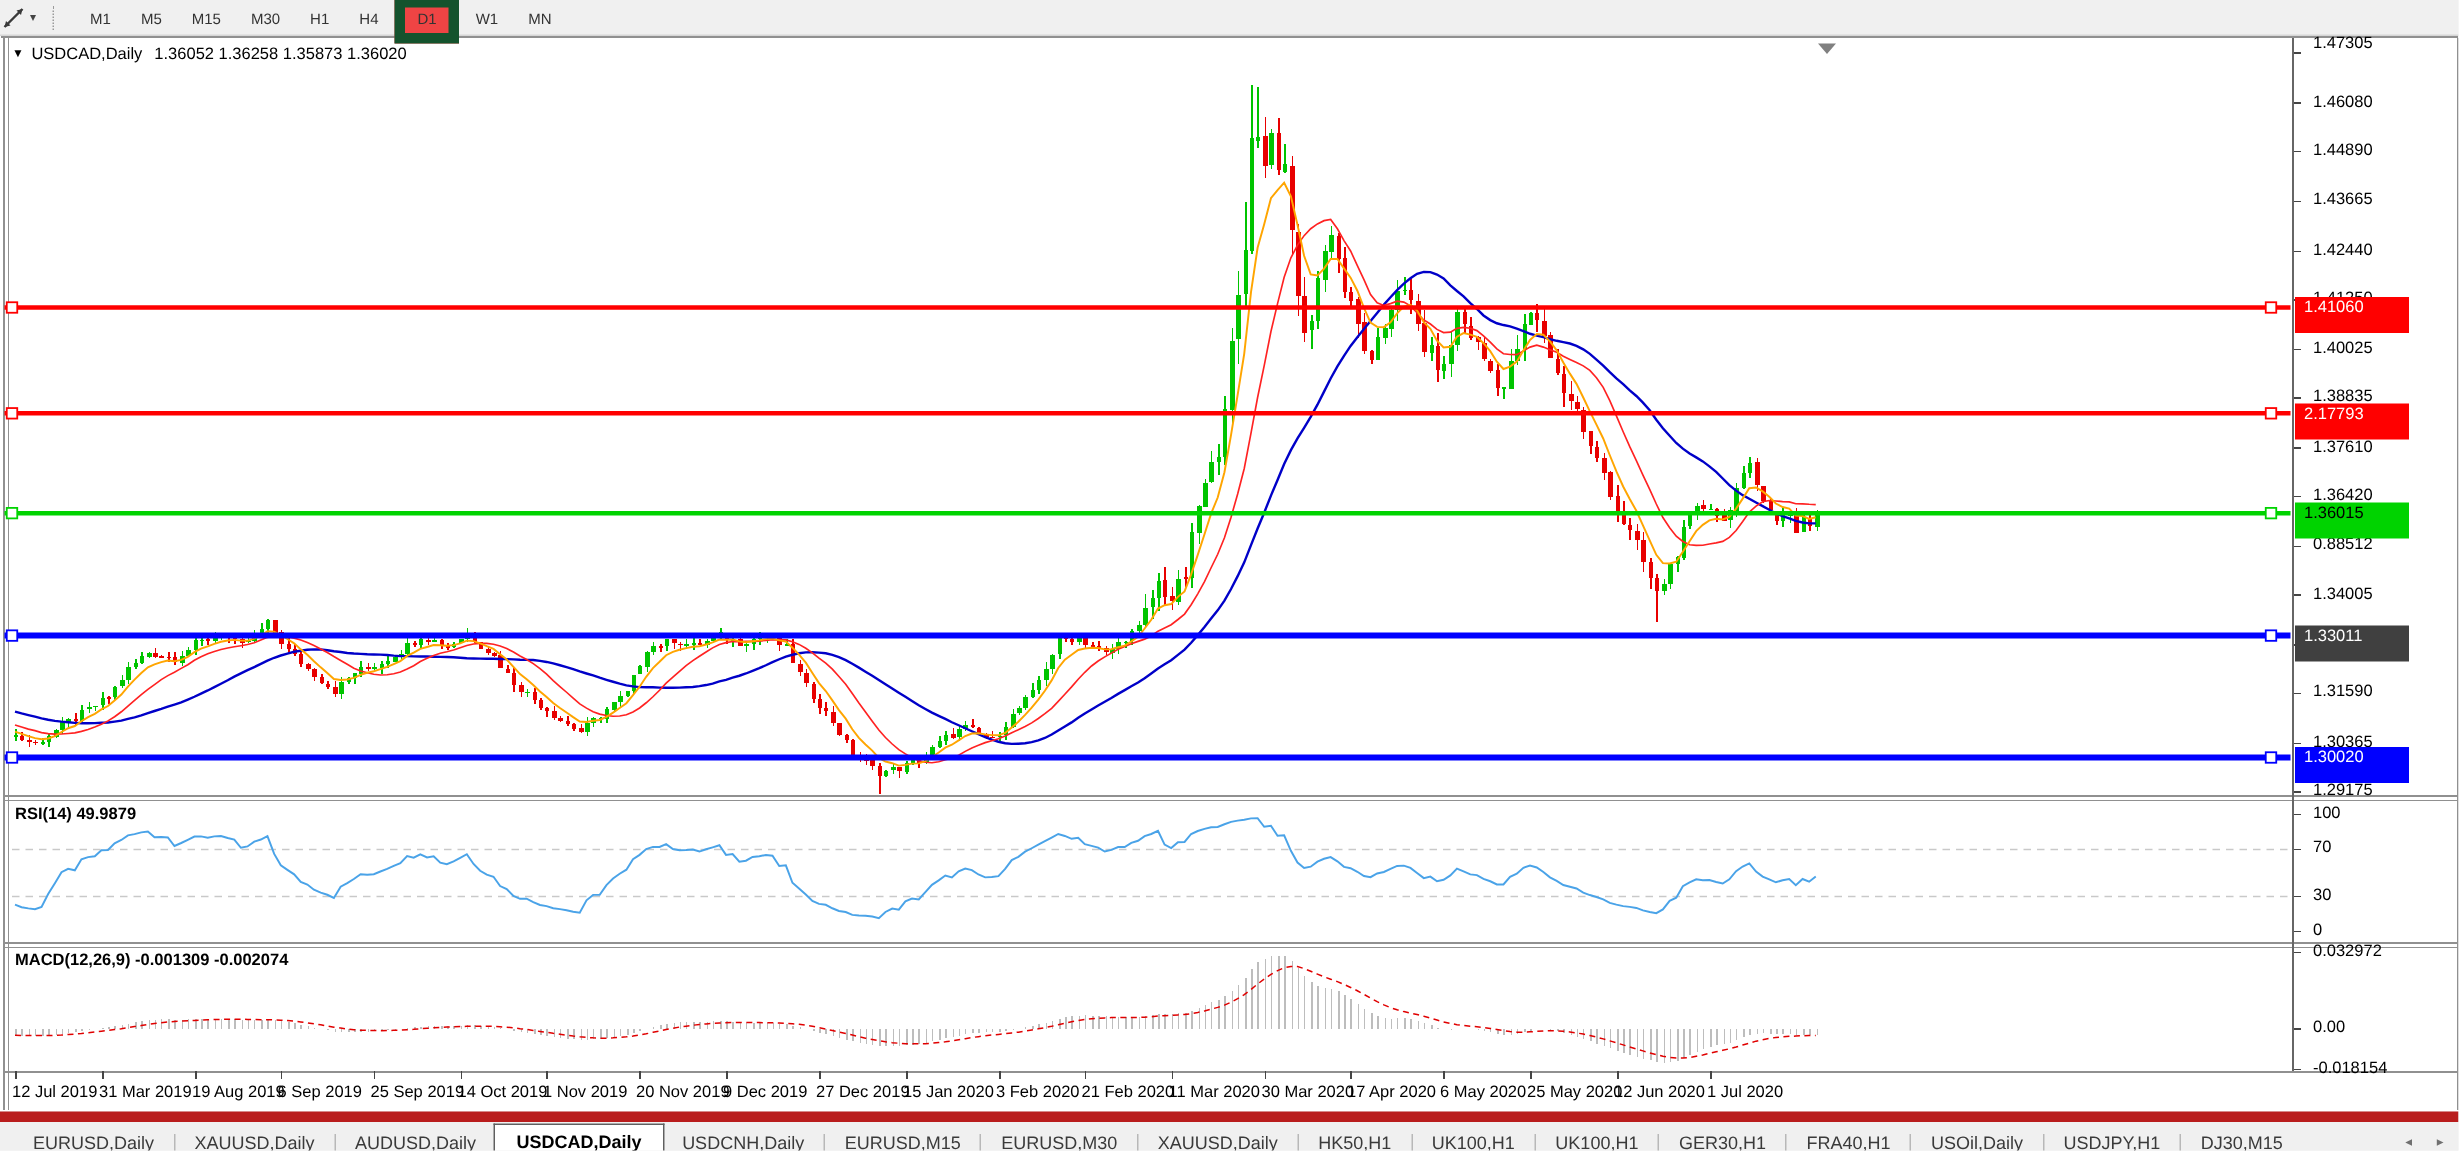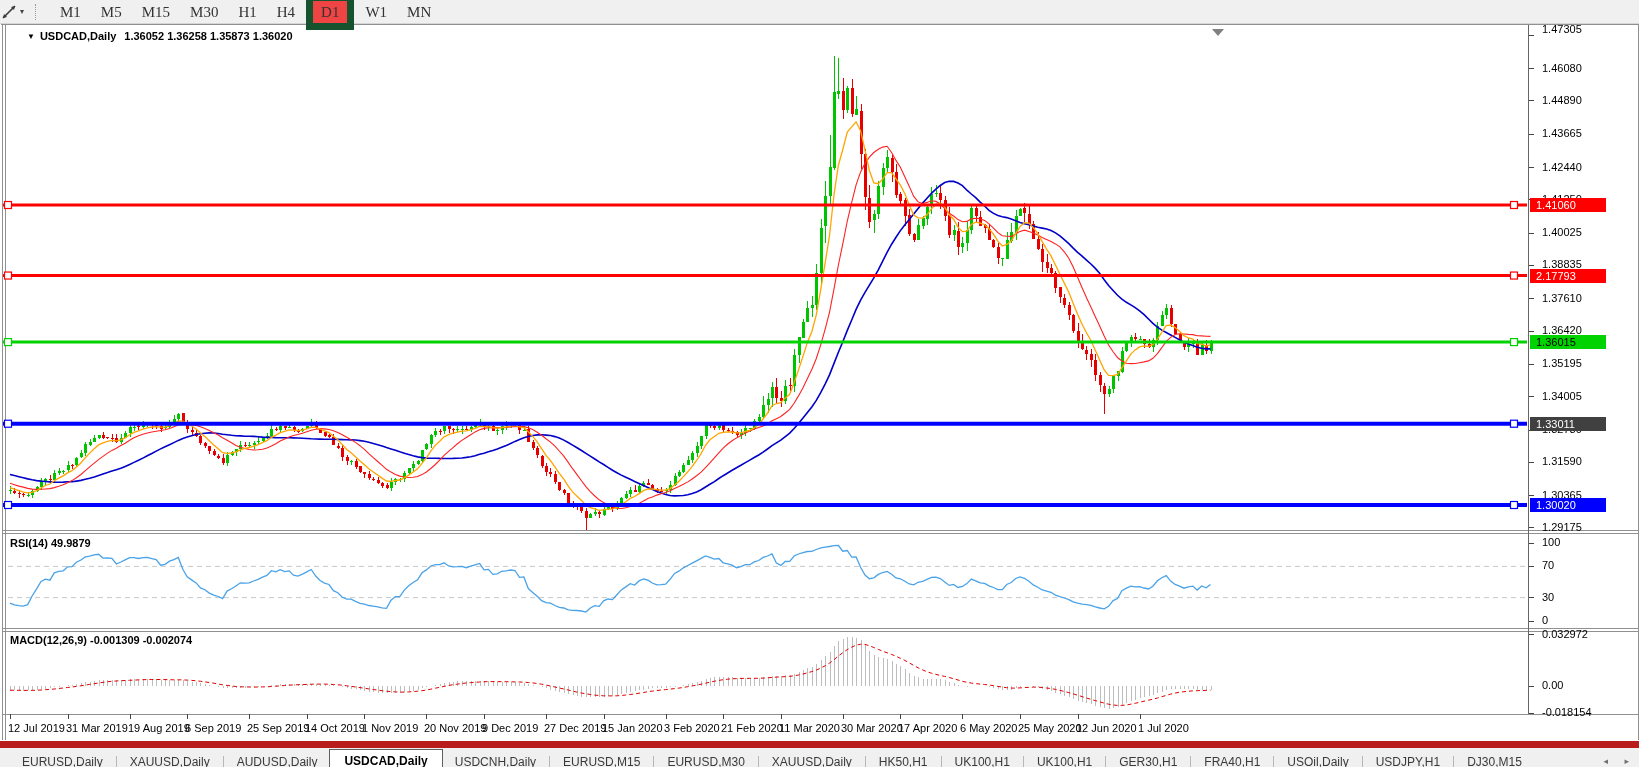--- a/index.html
+++ b/index.html
@@ -5,28 +5,28 @@
   html,body{margin:0;padding:0;}
   body{width:1639px;height:767px;position:relative;overflow:hidden;background:#f0f0f0;
        font-family:"Liberation Sans",sans-serif;-webkit-font-smoothing:antialiased;}
   #chartwin{position:absolute;left:0;top:24px;width:1639px;height:717px;background:#ffffff;}
   #chart-svg{position:absolute;left:0;top:0;z-index:1;}
   .toolbar{position:absolute;left:0;top:0;width:1639px;height:23px;background:#f0f0f0;
            border-bottom:1px solid #d6d6d6;display:flex;align-items:center;z-index:5;}
   .tb-icon{width:18px;height:16px;margin-left:1px;display:inline-flex;align-items:center;}
   .tb-caret{font-size:8px;color:#444;margin:0 5px 0 1px;}
   .tb-grip{width:6px;height:16px;border-left:1px dotted #9a9a9a;margin:0 8px 0 6px;}
-  .tf-btn{font-size:15px;color:#333;padding:3px 8px;margin:0 1px;border:1px solid transparent;cursor:default;font-family:Liberation Serif, serif;}
+  .tf-btn{font-size:10px;color:#333;padding:3px 8px;margin:0 1px;border:1px solid transparent;cursor:default;}
   .tf-btn.active{background:#ef4444;border:7px solid #14532d;}
-  .chart-title{position:absolute;left:27px;top:30px;font-size:11px;font-weight:700;color:#000;z-index:3;white-space:nowrap;}
+  .chart-title{position:absolute;left:8px;top:30px;font-size:11px;font-weight:400;color:#000;z-index:3;white-space:nowrap;}
   .chart-title .collapse{font-size:8px;margin-right:5px;vertical-align:1px;}
   .chart-title .ohlc{margin-left:8px;}
   .ind-label{position:absolute;left:10px;font-size:11px;font-weight:700;color:#000;z-index:3;white-space:nowrap;}
   .axis-label{position:absolute;left:1542px;font-size:11px;color:#000;z-index:2;white-space:nowrap;}
-  .price-tag{position:absolute;left:1530px;width:70px;height:14px;font-size:11px;line-height:14px;
+  .price-tag{position:absolute;left:1530px;width:70px;height:24px;font-size:11px;line-height:14px;
              padding-left:6px;z-index:4;white-space:nowrap;}
   .date-label{position:absolute;top:722px;font-size:11px;color:#000;z-index:2;white-space:nowrap;}
   .tabbar{position:absolute;left:0;top:741px;width:1639px;height:26px;background:#f0f0f0;
           border-top:7px solid #b91c1c;z-index:5;overflow:hidden;}
   #tabs{position:absolute;left:10px;bottom:0;display:flex;align-items:flex-end;height:25px;}
   .tab{font-size:12px;color:#3a3a3a;padding:4px 12px 5px 12px;white-space:nowrap;}
   .tab.active{background:#ffffff;border:1px solid #5f5f5f;border-bottom:none;font-weight:700;color:#000;
               padding:4px 14px 6px 14px;}
   .tab-sep{width:1px;height:13px;background:#b8b8b8;margin:0 1px 5px 1px;}
   .tab-arrows{position:absolute;right:10px;top:8px;font-size:9px;color:#707070;z-index:6;}
@@ -985,21 +985,21 @@
     <div class="axis-label" style="top:23px">1.47305</div>
     <div class="axis-label" style="top:61.58695652173907px">1.46080</div>
     <div class="axis-label" style="top:93.92391304347827px">1.44890</div>
     <div class="axis-label" style="top:127.21195652173938px">1.43665</div>
     <div class="axis-label" style="top:160.49999999999991px">1.42440</div>
     <div class="axis-label" style="top:192.8369565217391px">1.41250</div>
     <div class="axis-label" style="top:226.12500000000023px">1.40025</div>
     <div class="axis-label" style="top:258.4619565217394px">1.38835</div>
     <div class="axis-label" style="top:291.74999999999994px">1.37610</div>
     <div class="axis-label" style="top:324.0869565217391px">1.36420</div>
-    <div class="axis-label" style="top:357.3750000000002px">1.35195</div>
+    <div class="axis-label" style="top:357.3750000000002px">0.88512</div>
     <div class="axis-label" style="top:389.71195652173947px">1.34005</div>
     <div class="axis-label" style="top:423px">1.32780</div>
     <div class="axis-label" style="top:455.3369565217391px">1.31590</div>
     <div class="axis-label" style="top:488.6250000000003px">1.30365</div>
     <div class="axis-label" style="top:520.9619565217395px">1.29175</div>
     <div class="axis-label" style="top:536px">100</div>
     <div class="axis-label" style="top:559.4px">70</div>
     <div class="axis-label" style="top:590.6px">30</div>
     <div class="axis-label" style="top:614px">0</div>
     <div class="axis-label" style="top:627.8934px">0.032972</div>

